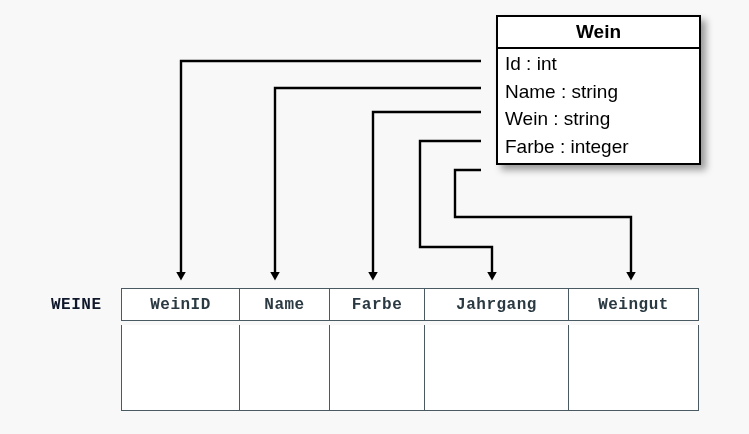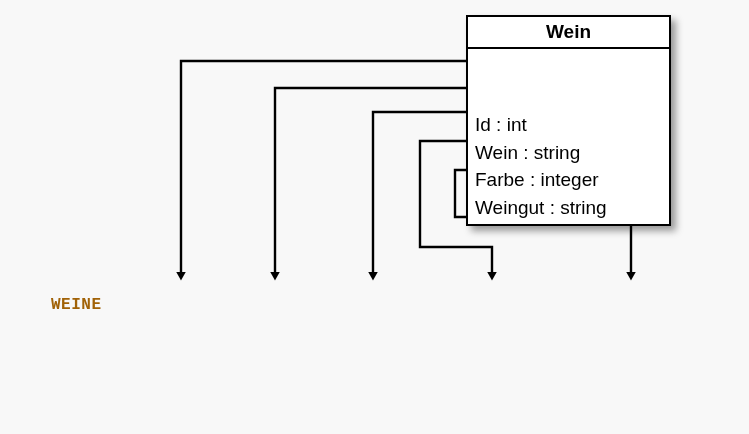--- a/index.html
+++ b/index.html
@@ -25,60 +25,59 @@
     position: absolute;
     left: 0; top: 0;
     width: 749px;
     height: 434px;
     pointer-events: none;
   }
 
   
   .uml-class {
     position: absolute;
-    left: 466px;
+    left: 496px;
     top: 15px;
     width: 205px;
     box-sizing: border-box;
     background: #ffffff;
     border: 2px solid #000000;
     box-shadow: 5px 5px 7px rgba(0,0,0,0.38);
     z-index: 5;
   }
   .uml-class-title {
     text-align: center;
     font-weight: bold;
     font-size: 19px;
     line-height: 28px;
     color: #000;
     border-bottom: 2px solid #000;
     padding: 1px 0 1px 0;
   }
   .uml-attrs {
-    padding: 17px 0 3px 0;
-    margin-top: 45px;
+    padding: 1px 0 3px 0;
   }
   .uml-attr {
     font-size: 19px;
     line-height: 27.6px;
     color: #000;
     padding-left: 7px;
     white-space: nowrap;
   }
 
   
   .rel-table-label {
     position: absolute;
     left: 51px;
     top: 296px;
     font-family: "Liberation Mono", "DejaVu Sans Mono", monospace;
     font-weight: bold;
     font-size: 16px;
     letter-spacing: 0.5px;
-    color: #a16207;
+    color: #0f172a;
     z-index: 4;
   }
   .rel-table {
     position: absolute;
     left: 121px;
     top: 288px;
     z-index: 4;
   }
   .rel-header-row {
     display: flex;
@@ -132,22 +131,38 @@
       <path marker-end="url(#arrowhead)" d="M 481 112 L 373 112 L 373 272"></path>
       <path marker-end="url(#arrowhead)" d="M 481 141 L 420 141 L 420 247 L 492 247 L 492 272"></path>
       <path marker-end="url(#arrowhead)" d="M 481 170 L 455 170 L 455 217 L 631 217 L 631 272"></path>
     </g>
   </svg>
 
   <div class="uml-class">
     <div class="uml-class-title">Wein</div>
     <div class="uml-attrs">
       <div class="uml-attr">Id : int</div>
+      <div class="uml-attr">Name : string</div>
       <div class="uml-attr">Wein : string</div>
       <div class="uml-attr">Farbe : integer</div>
-      <div class="uml-attr">Weingut : string</div>
     </div>
   </div>
 
   <div class="rel-table-label">WEINE</div>
 
+  <div class="rel-table">
+    <div class="rel-header-row">
+      <div class="rel-cell c0">WeinID</div>
+      <div class="rel-cell c1">Name</div>
+      <div class="rel-cell c2">Farbe</div>
+      <div class="rel-cell c3">Jahrgang</div>
+      <div class="rel-cell c4">Weingut</div>
+    </div>
+    <div class="rel-body-row">
+      <div class="rel-cell c0"></div>
+      <div class="rel-cell c1"></div>
+      <div class="rel-cell c2"></div>
+      <div class="rel-cell c3"></div>
+      <div class="rel-cell c4"></div>
+    </div>
+  </div>
 
 </div>
 
 </body></html>

